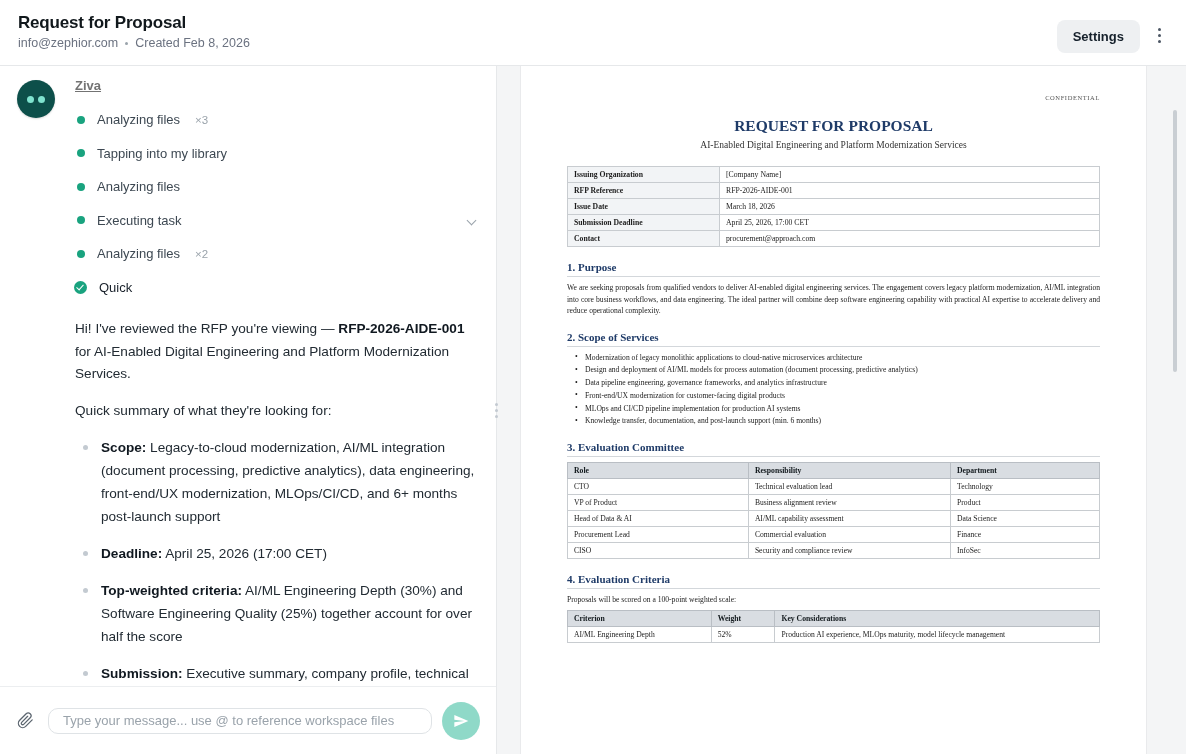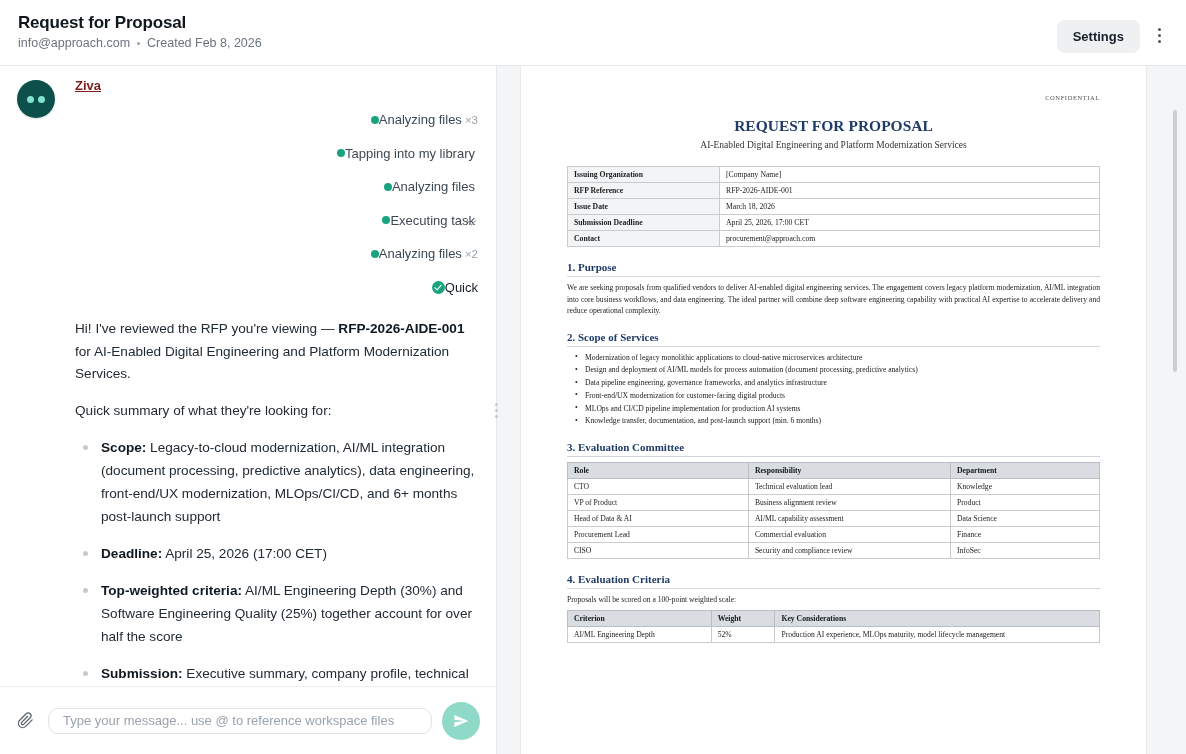--- a/index.html
+++ b/index.html
@@ -56,24 +56,24 @@
     box-shadow: 0 1px 2px rgba(0,0,0,.15);
   }
   .avatar .eyes { display: flex; gap: 4px; }
   .avatar .eyes span { width: 7px; height: 7px; border-radius: 50%; background: #7fe3cf; display: block; }
 
   .chat-scroll {
     flex: 1; overflow: hidden;
     padding: 12px 18px 6px 75px;
     min-height: 0;
   }
-  .agent-name { font-size: 13px; font-weight: bold; color: #7f1d1d; margin: 0 0 10px 0; text-decoration: underline; }
+  .agent-name { font-size: 13px; font-weight: bold; color: #737373; margin: 0 0 10px 0; text-decoration: underline; }
 
   .steps { list-style: none; margin: 0 0 14px 0; padding: 0; }
-  .step { display: flex; align-items: center; height: 33.5px; position: relative; justify-content: flex-end; }
+  .step { display: flex; align-items: center; gap: 12px; height: 33.5px; position: relative; }
   .step .bullet { width: 8px; height: 8px; border-radius: 50%; background: #19a37f; flex: 0 0 8px; margin-left: 2px; }
   .step .bullet.done {
     width: 13px; height: 13px; flex: 0 0 13px; margin-left: -1px;
     background: #19a37f; position: relative;
   }
   .step .bullet.done::after {
     content: ""; position: absolute; left: 4px; top: 2px;
     width: 3px; height: 6px; border: solid #fff; border-width: 0 1.6px 1.6px 0; transform: rotate(42deg);
   }
   .step-label { font-size: 13px; color: #3d4852; }
@@ -205,21 +205,21 @@
 </style>
 </head>
 <body>
 
 <div class="app">
 
   <div class="header">
     <div class="header-left">
       <div class="header-title">Request for Proposal</div>
       <div class="header-sub">
-        <span>info@approach.com</span>
+        <span>info@zephior.com</span>
         <span class="dot-sep"></span>
         <span>Created Feb 8, 2026</span>
       </div>
     </div>
     <div class="header-right">
       <button class="settings-btn">Settings</button>
       <div class="kebab">
           <i></i>
           <i></i>
           <i></i>
@@ -356,21 +356,21 @@
           <table class="grid">
             <tbody>
                 <tr>
               <th style="width:34%">Role</th>
               <th style="width:38%">Responsibility</th>
               <th>Department</th>
             </tr>
             <tr>
                   <td>CTO</td>
                   <td>Technical evaluation lead</td>
-                  <td>Knowledge</td>
+                  <td>Technology</td>
                 </tr>
             <tr>
                   <td>VP of Product</td>
                   <td>Business alignment review</td>
                   <td>Product</td>
                 </tr>
             <tr>
                   <td>Head of Data &amp; AI</td>
                   <td>AI/ML capability assessment</td>
                   <td>Data Science</td>

